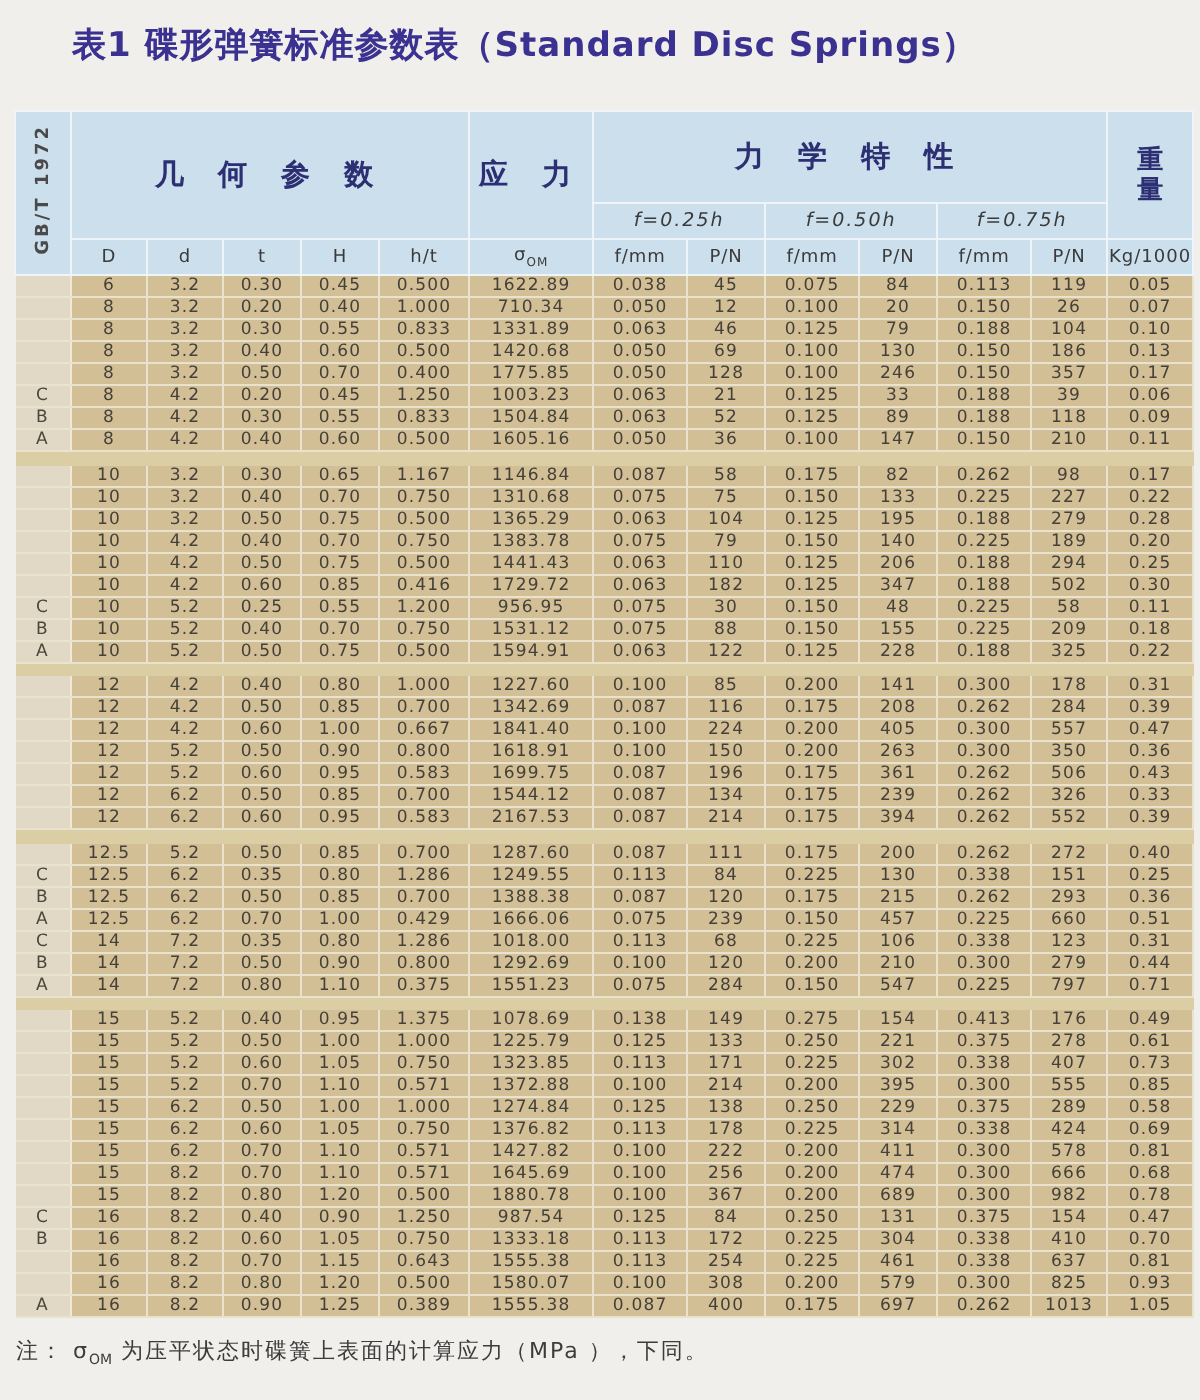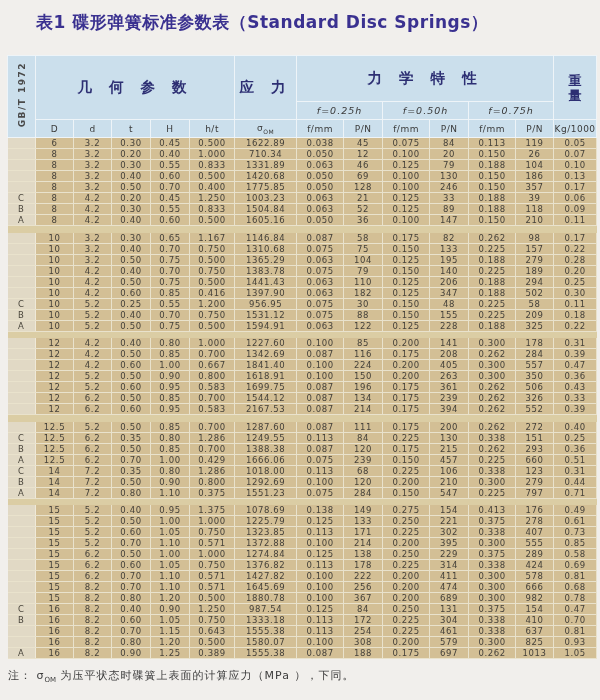--- a/index.html
+++ b/index.html
@@ -290,21 +290,21 @@
           <td>3.2</td>
           <td>0.40</td>
           <td>0.70</td>
           <td>0.750</td>
           <td>1310.68</td>
           <td>0.075</td>
           <td>75</td>
           <td>0.150</td>
           <td>133</td>
           <td>0.225</td>
-          <td>157</td>
+          <td>227</td>
           <td>0.22</td>
         </tr>
         <tr>
           <td class="letter"></td>
           <td>10</td>
           <td>3.2</td>
           <td>0.50</td>
           <td>0.75</td>
           <td>0.500</td>
           <td>1365.29</td>
@@ -348,21 +348,21 @@
           <td>294</td>
           <td>0.25</td>
         </tr>
         <tr>
           <td class="letter"></td>
           <td>10</td>
           <td>4.2</td>
           <td>0.60</td>
           <td>0.85</td>
           <td>0.416</td>
-          <td>1397.90</td>
+          <td>1729.72</td>
           <td>0.063</td>
           <td>182</td>
           <td>0.125</td>
           <td>347</td>
           <td>0.188</td>
           <td>502</td>
           <td>0.30</td>
         </tr>
         <tr>
           <td class="letter">C</td>
@@ -855,21 +855,21 @@
         </tr>
         <tr>
           <td class="letter">A</td>
           <td>16</td>
           <td>8.2</td>
           <td>0.90</td>
           <td>1.25</td>
           <td>0.389</td>
           <td>1555.38</td>
           <td>0.087</td>
-          <td>188</td>
+          <td>400</td>
           <td>0.175</td>
           <td>697</td>
           <td>0.262</td>
           <td>1013</td>
           <td>1.05</td>
         </tr>
       </tbody>
   </table>
 </div>
 

